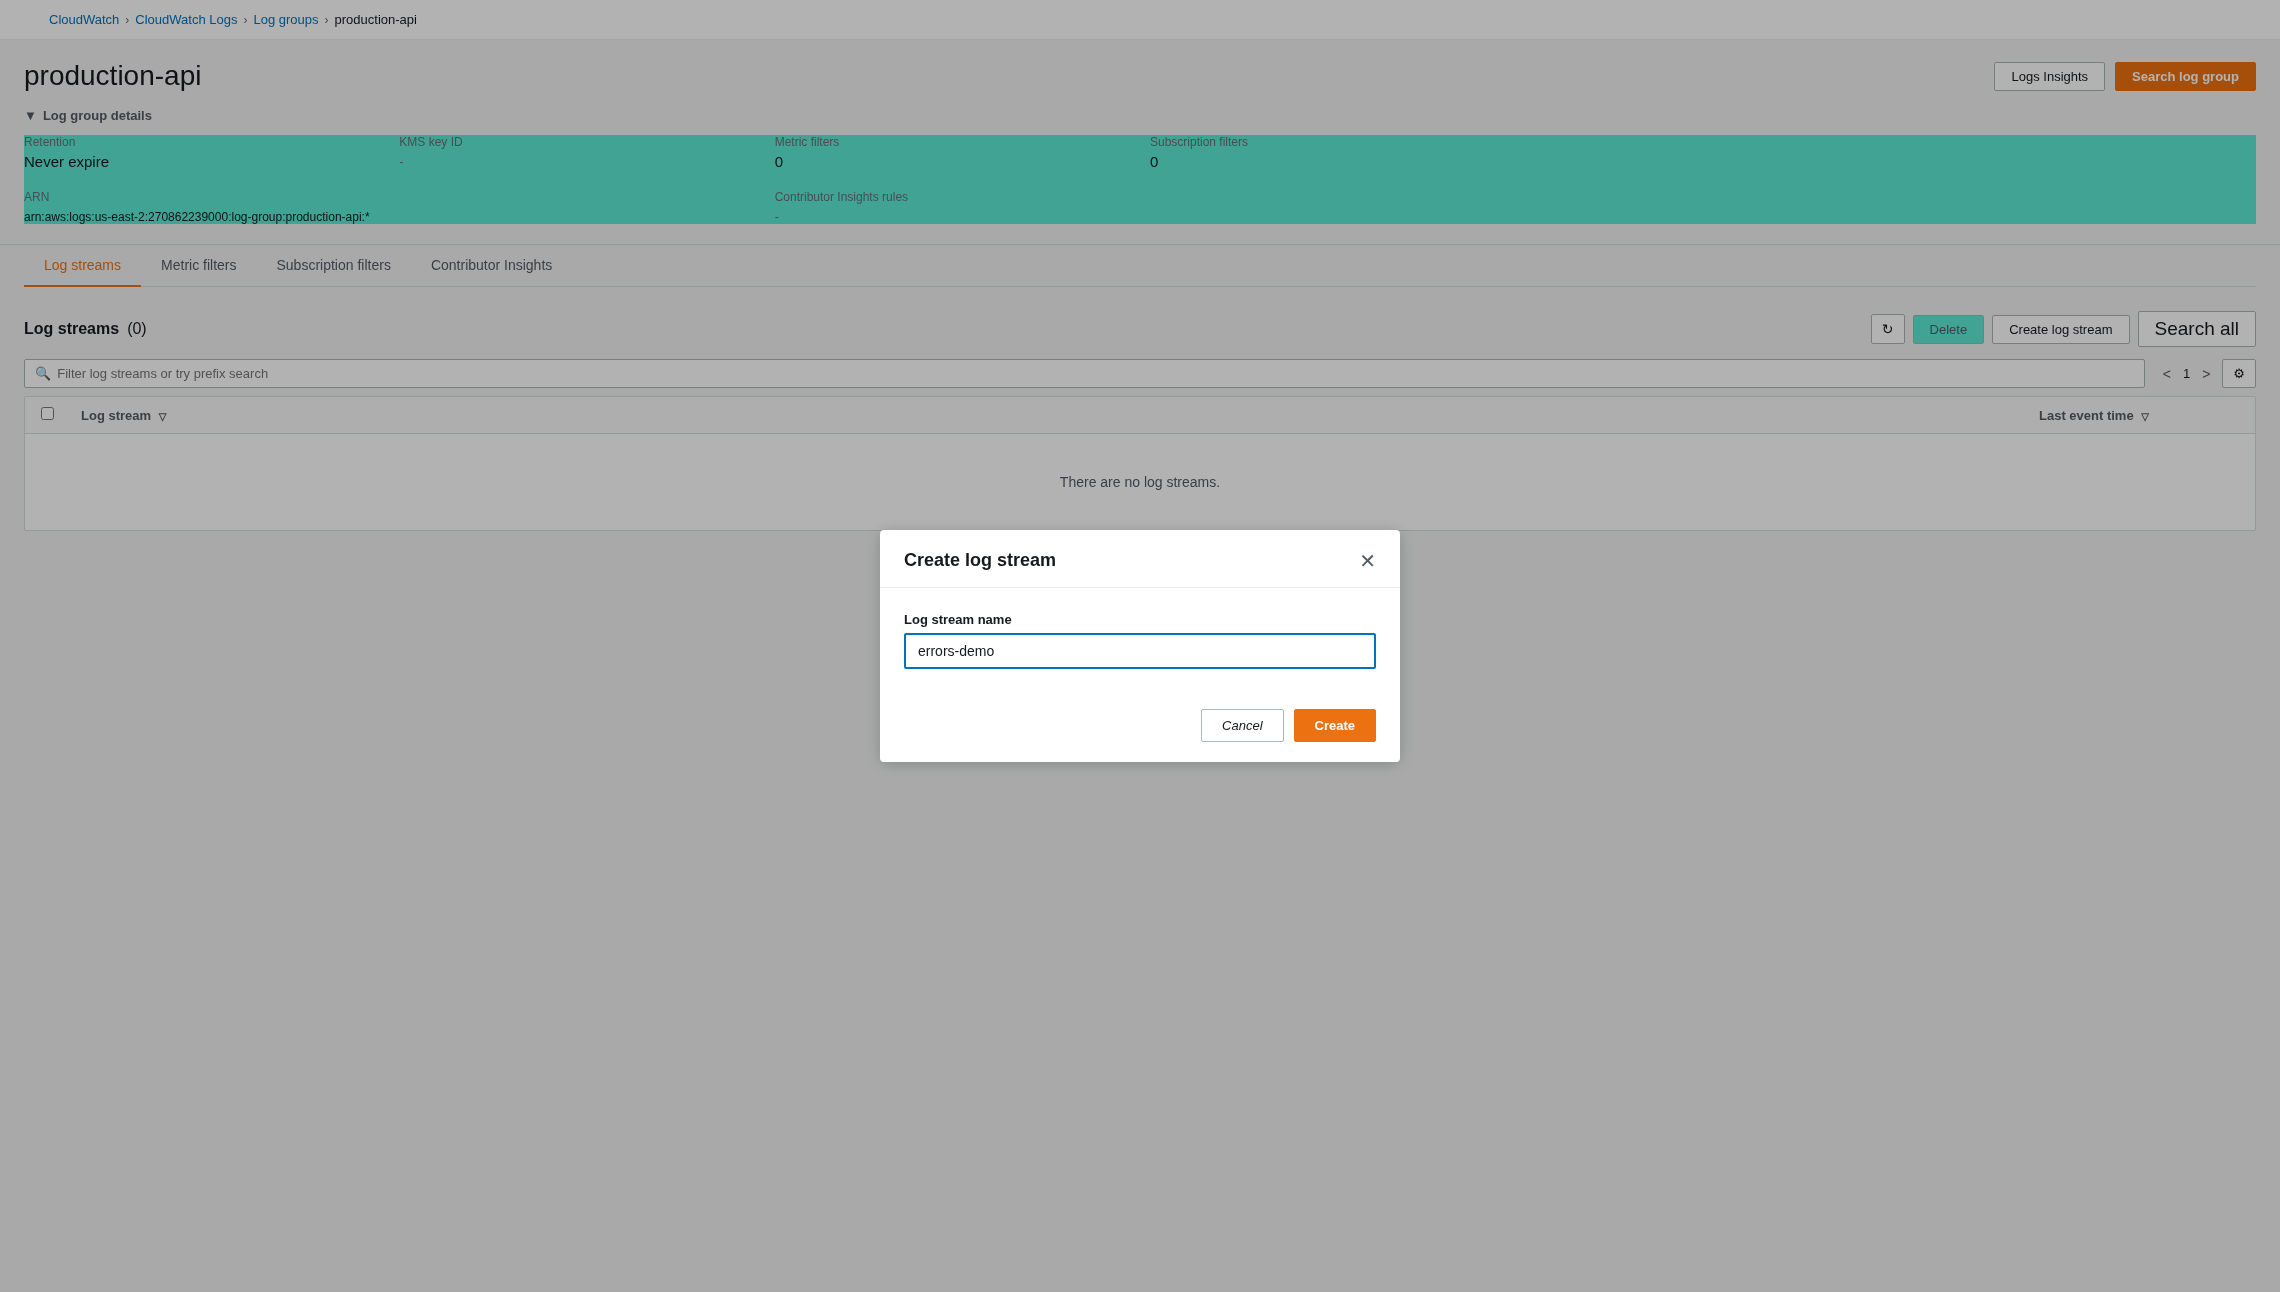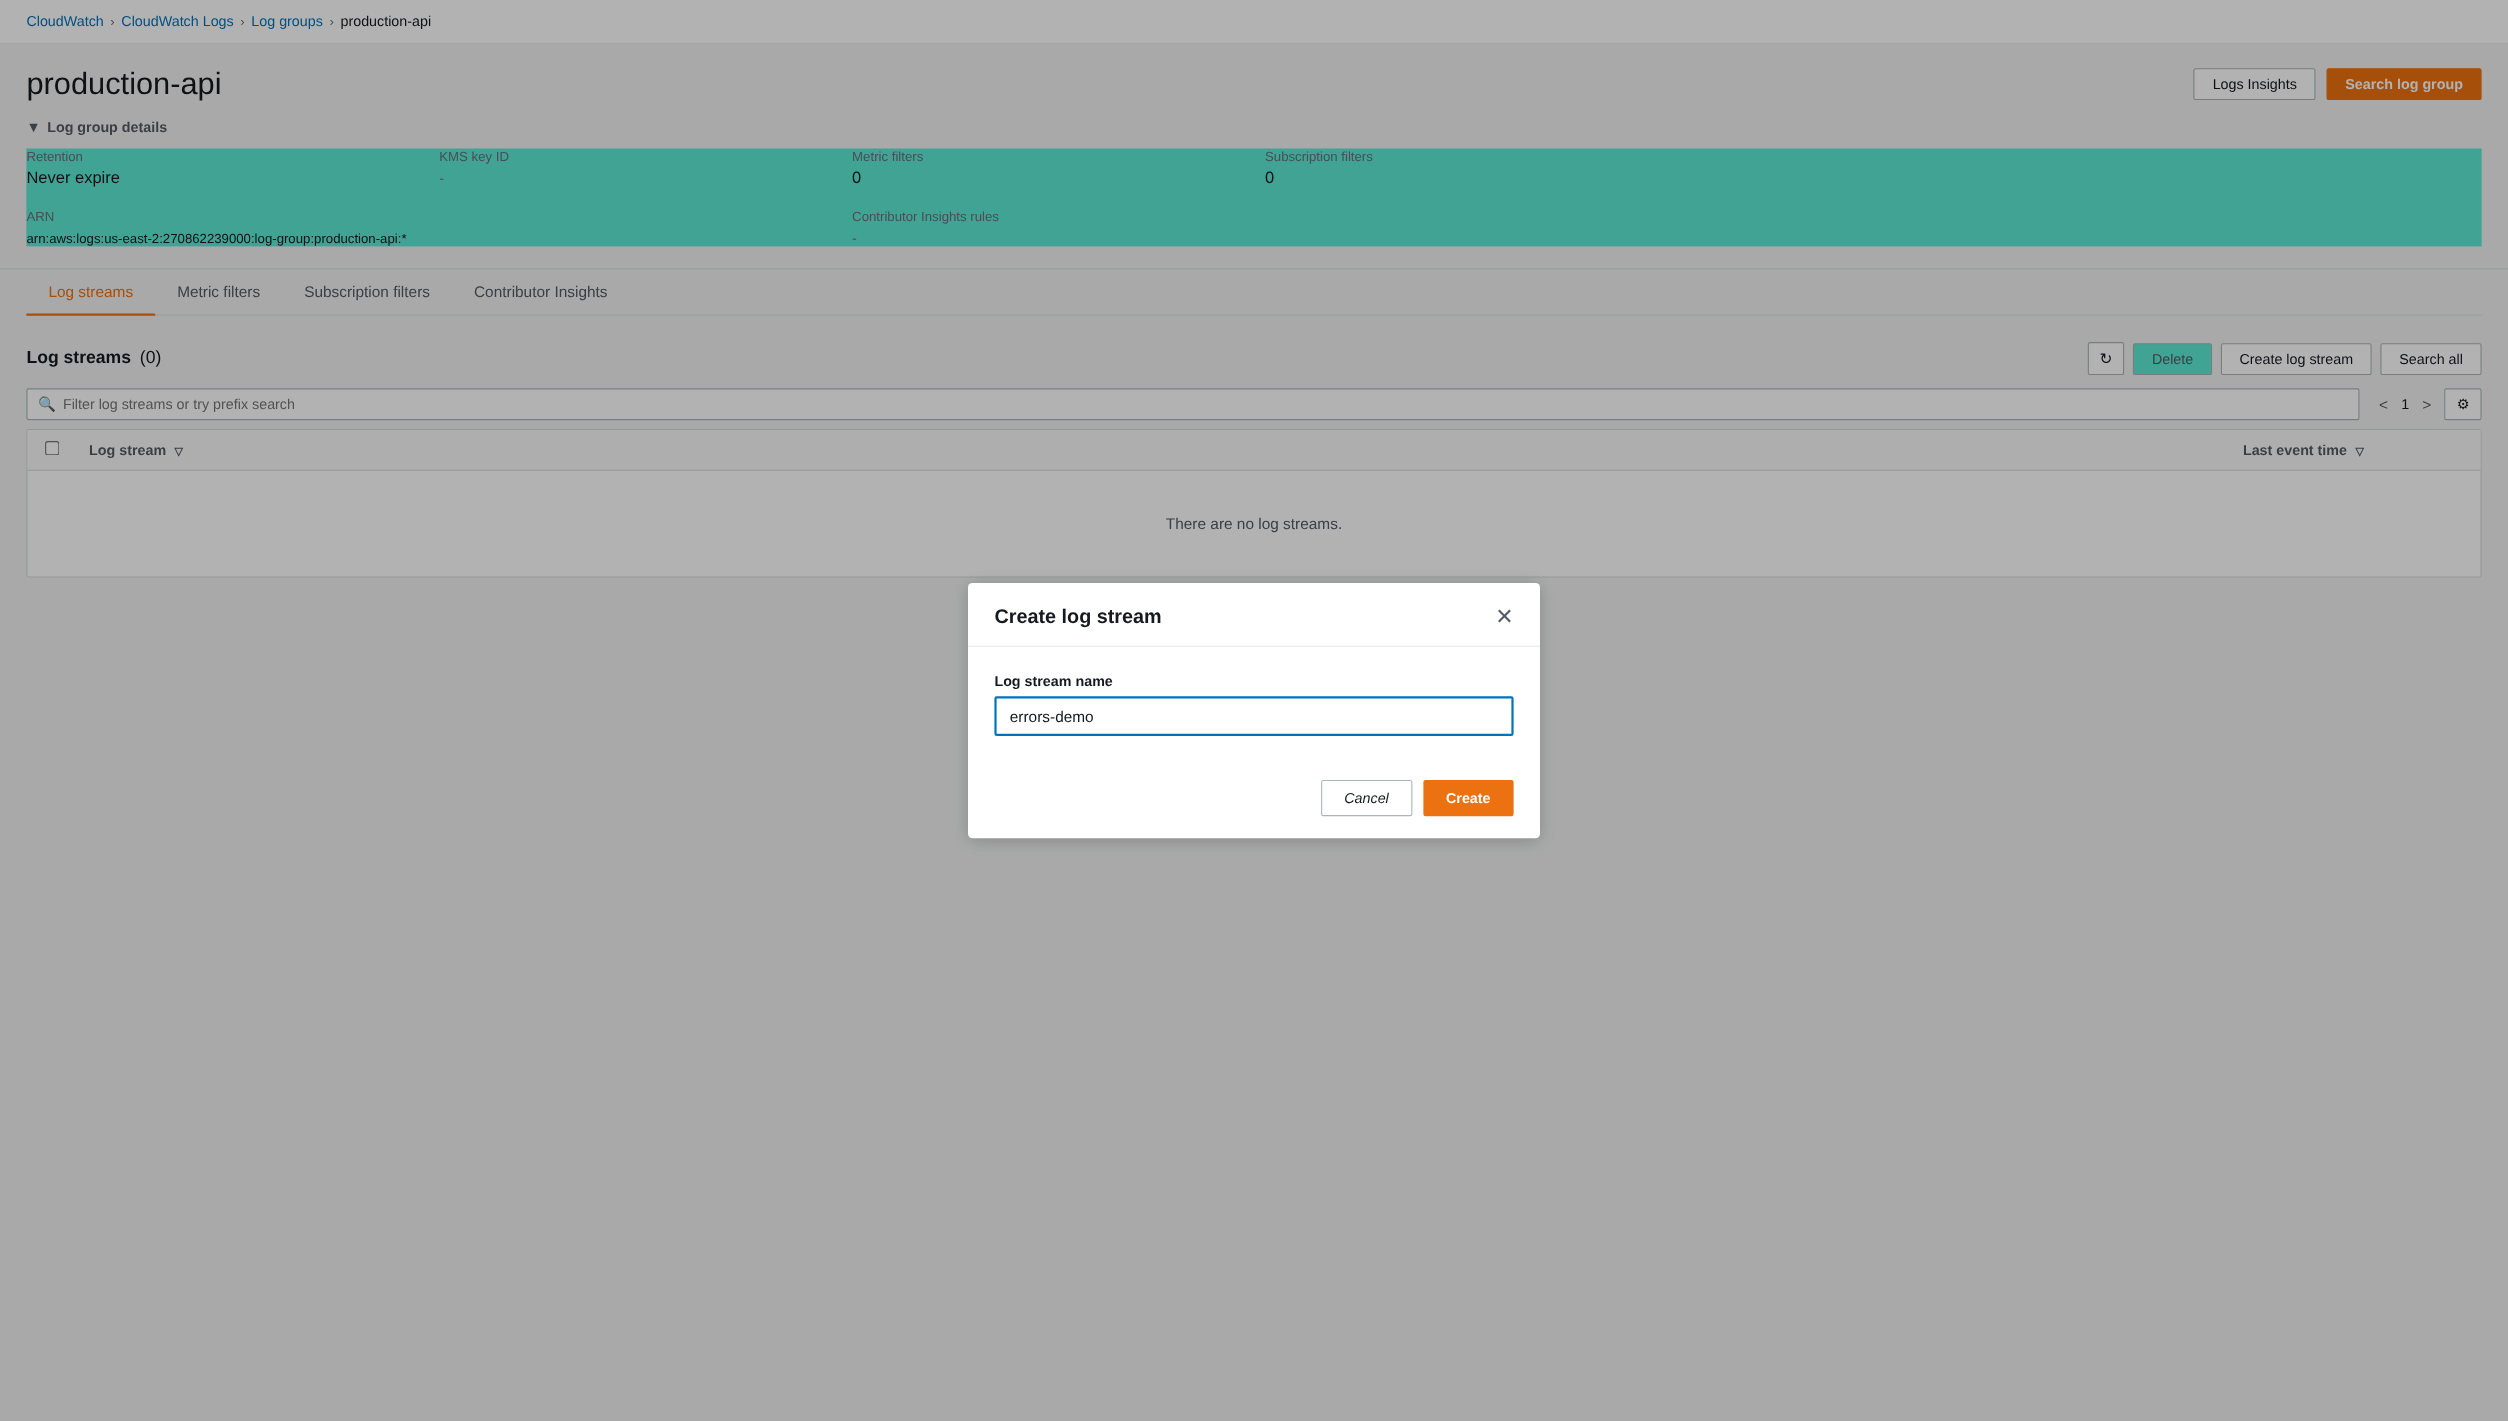--- a/index.html
+++ b/index.html
@@ -178,21 +178,21 @@
       cursor: pointer;
       font-size: 13px;
       color: #16191f;
     }
     .btn-search-all {
       background: #fff;
       border: 1px solid #aab7b8;
       border-radius: 2px;
       padding: 6px 16px;
       cursor: pointer;
-      font-size: 13px;
+      font-size: 19px;
       color: #16191f;
     }
 
     
     .filter-bar {
       background: #fff;
       border: 1px solid #aab7b8;
       border-radius: 2px;
       display: flex;
       align-items: center;
@@ -347,21 +347,21 @@
       color: #fff;
       font-weight: 600;
     }
   </style>
 </head>
 <body>
 
 <div style="position:relative; min-height:860px;">
 
   <div class="breadcrumb">
-    <span style="cursor:pointer;">CloudWatch</span>
+    <span style="cursor:pointer;margin-left:25px;">CloudWatch</span>
     <span class="breadcrumb-sep">›</span>
     <span style="cursor:pointer;">CloudWatch Logs</span>
     <span class="breadcrumb-sep">›</span>
     <span style="cursor:pointer;">Log groups</span>
     <span class="breadcrumb-sep">›</span>
     <span class="breadcrumb-current">production-api</span>
   </div>
 
   <div class="page-header">
     <h1 class="page-title">production-api</h1>

